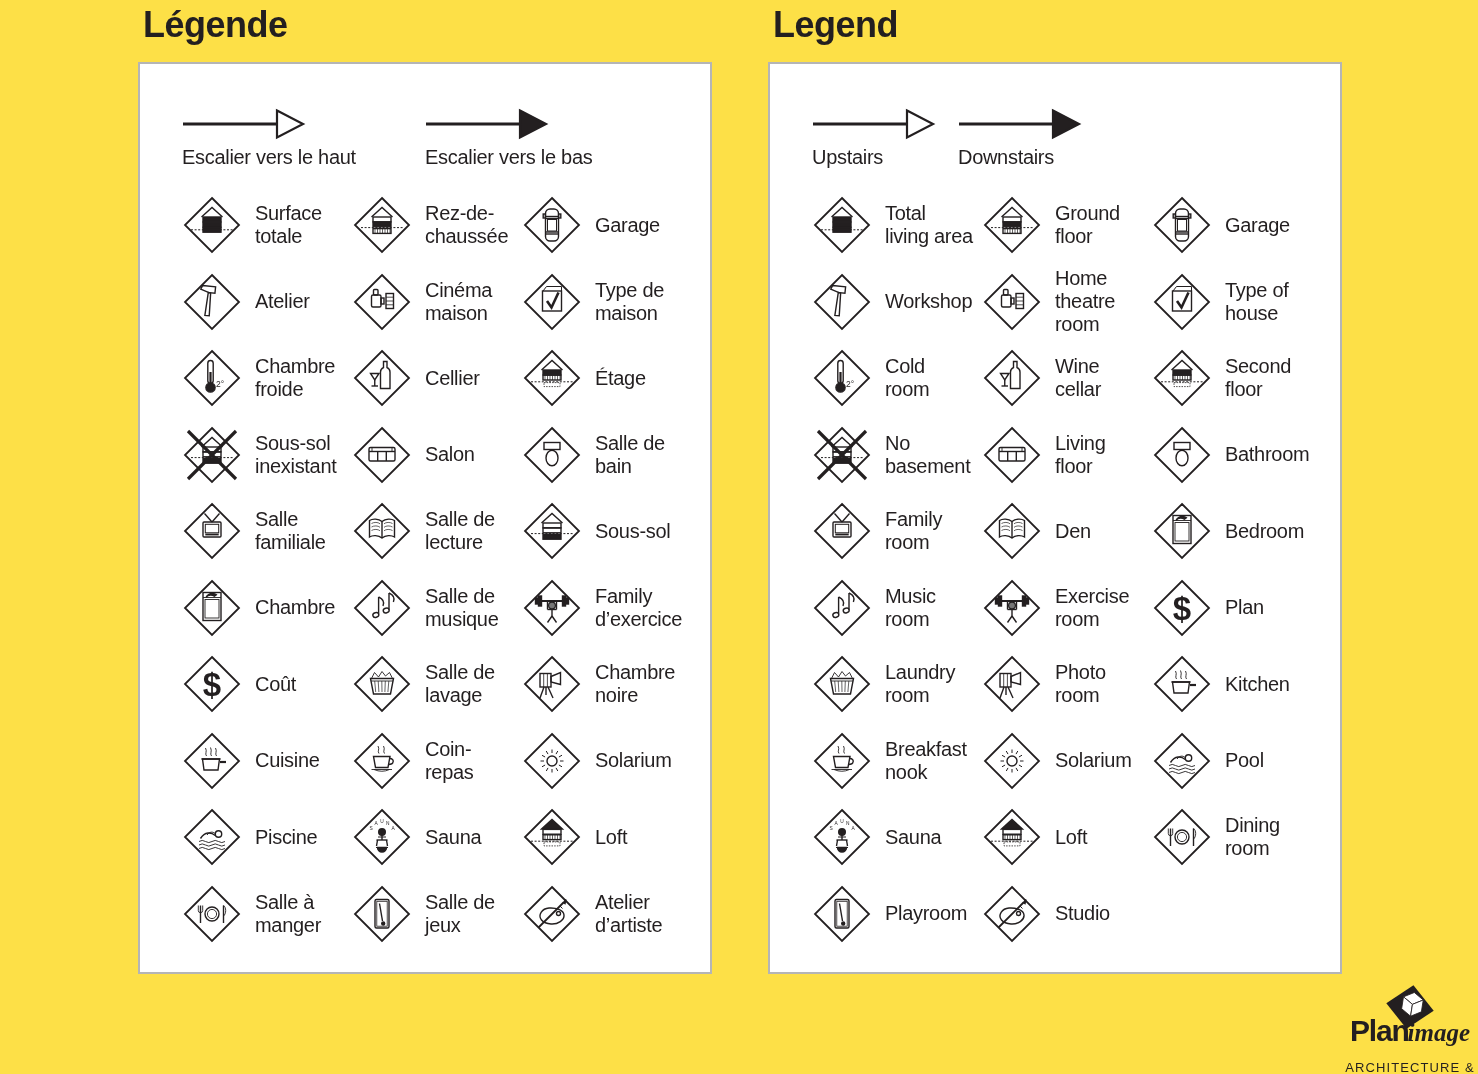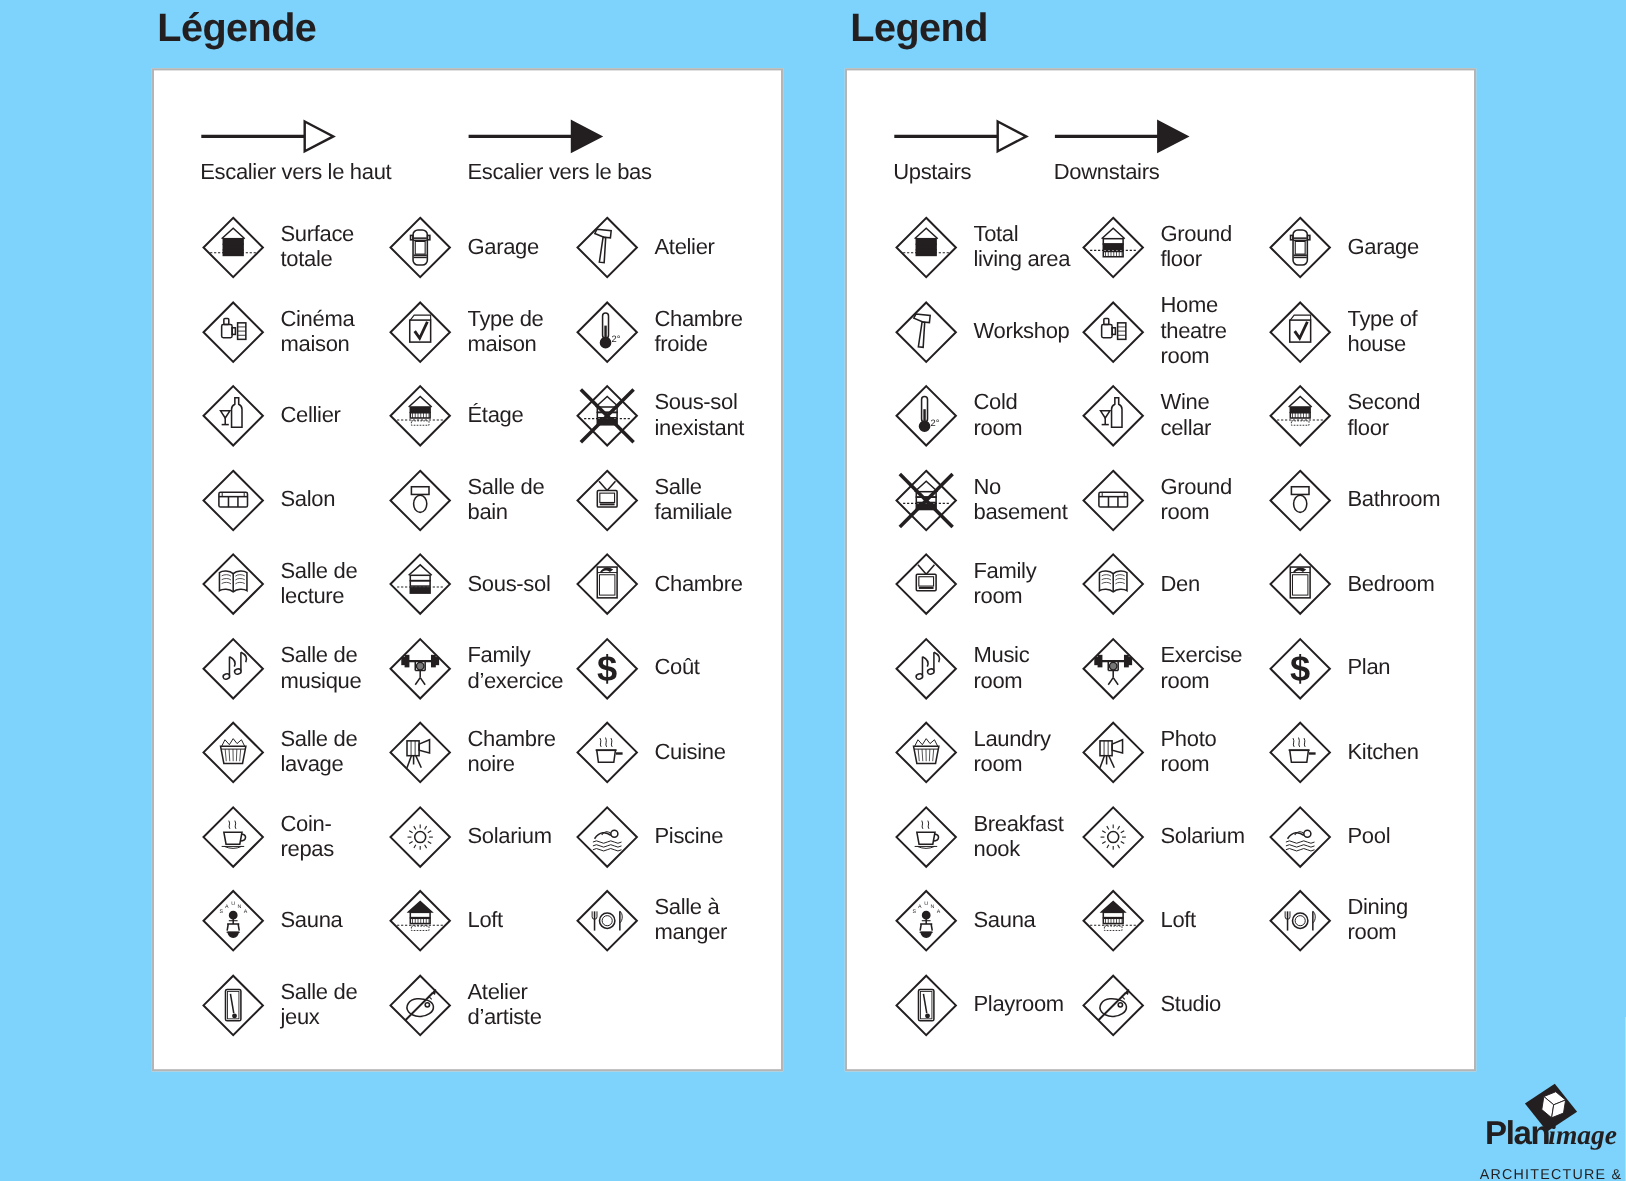--- a/index.html
+++ b/index.html
@@ -1,17 +1,17 @@
 <!DOCTYPE html>
 <html style="--ink: #231f20; --panel-border: #b5b5b5;"><head>
 <meta charset="utf-8">
 <style>
   :root{ --ink:#231f20; --panel-border:#b5b5b5; }
   html,body{margin:0;padding:0;background:#fff;}
-  .canvas{position:relative;width:1478px;height:1074px;background:#7dd3fc;overflow:hidden;
+  .canvas{position:relative;width:1478px;height:1074px;background:#fde047;overflow:hidden;
           font-family:"Liberation Sans",sans-serif;color:var(--ink);text-decoration:underline;}
   .panel{position:absolute;top:62px;width:574px;height:912px;border:2px solid var(--panel-border);
          box-sizing:border-box;background:#fff;}
   .panel-fr{left:138px;} .panel-en{left:768px;}
   .panel-title{position:absolute;top:-60px;left:3px;margin:0;font-size:36px;font-weight:700;
                letter-spacing:-0.5px;color:var(--ink);}
   .arrows{position:absolute;top:45px;left:42px;display:flex;}
   .arrow-item{display:flex;flex-direction:column;}
   .panel-fr .arrow-item:first-child{width:243px;}
   .panel-en .arrow-item:first-child{width:146px;}
@@ -72,20 +72,36 @@
               </g>
             </svg>
           </span>
           <span class="label">Surface totale</span>
         </div>
         <div class="item">
           <span class="icon">
             <svg width="64" height="64" viewBox="0 0 64 64">
               <polygon points="32,5 59,32 32,59 5,32" fill="none" stroke="currentColor" stroke-width="1.8"></polygon>
               <g stroke="currentColor" fill="none" stroke-width="1.4" font-family="Liberation Sans, sans-serif">
+                <line x1="11" y1="34.6" x2="53" y2="34.6" stroke-dasharray="2,1.6" stroke-width="1"></line>
+                <polyline points="21.5,24 32,14.5 42.5,24"></polyline>
+                <rect x="23" y="24" width="18" height="4.8"></rect>
+                <rect x="23" y="29" width="18" height="4.8" fill="currentColor"></rect>
+                <rect x="23" y="35.6" width="18" height="4.8"></rect>
+                <path d="M25,35.6 v4.8 M27.5,35.6 v4.8 M30,35.6 v4.8 M32.5,35.6 v4.8 M35,35.6 v4.8 M37.5,35.6 v4.8 M40,35.6 v4.8" stroke-width="0.7"></path>
+              </g>
+            </svg>
+          </span>
+          <span class="label">Rez-de-chaussée</span>
+        </div>
+        <div class="item">
+          <span class="icon">
+            <svg width="64" height="64" viewBox="0 0 64 64">
+              <polygon points="32,5 59,32 32,59 5,32" fill="none" stroke="currentColor" stroke-width="1.8"></polygon>
+              <g stroke="currentColor" fill="none" stroke-width="1.4" font-family="Liberation Sans, sans-serif">
                 <rect x="25.5" y="16" width="13" height="32" rx="4.5"></rect>
                 <line x1="26" y1="23.5" x2="38" y2="23.5"></line>
                 <line x1="26" y1="25.5" x2="38" y2="25.5"></line>
                 <line x1="26" y1="39" x2="38" y2="39"></line>
                 <line x1="26" y1="41" x2="38" y2="41"></line>
                 <rect x="27.5" y="26.5" width="9" height="11.5" stroke-width="1"></rect>
                 <rect x="23.2" y="21" width="2.2" height="4"></rect>
                 <rect x="38.6" y="21" width="2.2" height="4"></rect>
               </g>
             </svg>
@@ -699,21 +715,21 @@
               <g stroke="currentColor" fill="none" stroke-width="1.4" font-family="Liberation Sans, sans-serif">
                 <rect x="19" y="24.5" width="26" height="13.5" rx="1.5"></rect>
                 <line x1="19" y1="28.5" x2="45" y2="28.5"></line>
                 <line x1="27.7" y1="28.5" x2="27.7" y2="38"></line>
                 <line x1="36.3" y1="28.5" x2="36.3" y2="38"></line>
                 <line x1="22" y1="24.5" x2="22" y2="28.5" stroke-width="0.9"></line>
                 <line x1="42" y1="24.5" x2="42" y2="28.5" stroke-width="0.9"></line>
               </g>
             </svg>
           </span>
-          <span class="label">Ground room</span>
+          <span class="label">Living floor</span>
         </div>
         <div class="item">
           <span class="icon">
             <svg width="64" height="64" viewBox="0 0 64 64">
               <polygon points="32,5 59,32 32,59 5,32" fill="none" stroke="currentColor" stroke-width="1.8"></polygon>
               <g stroke="currentColor" fill="none" stroke-width="1.4" font-family="Liberation Sans, sans-serif">
                 <rect x="24" y="19.5" width="16" height="7"></rect>
                 <ellipse cx="32" cy="35" rx="6" ry="7.8"></ellipse>
               </g>
             </svg>

